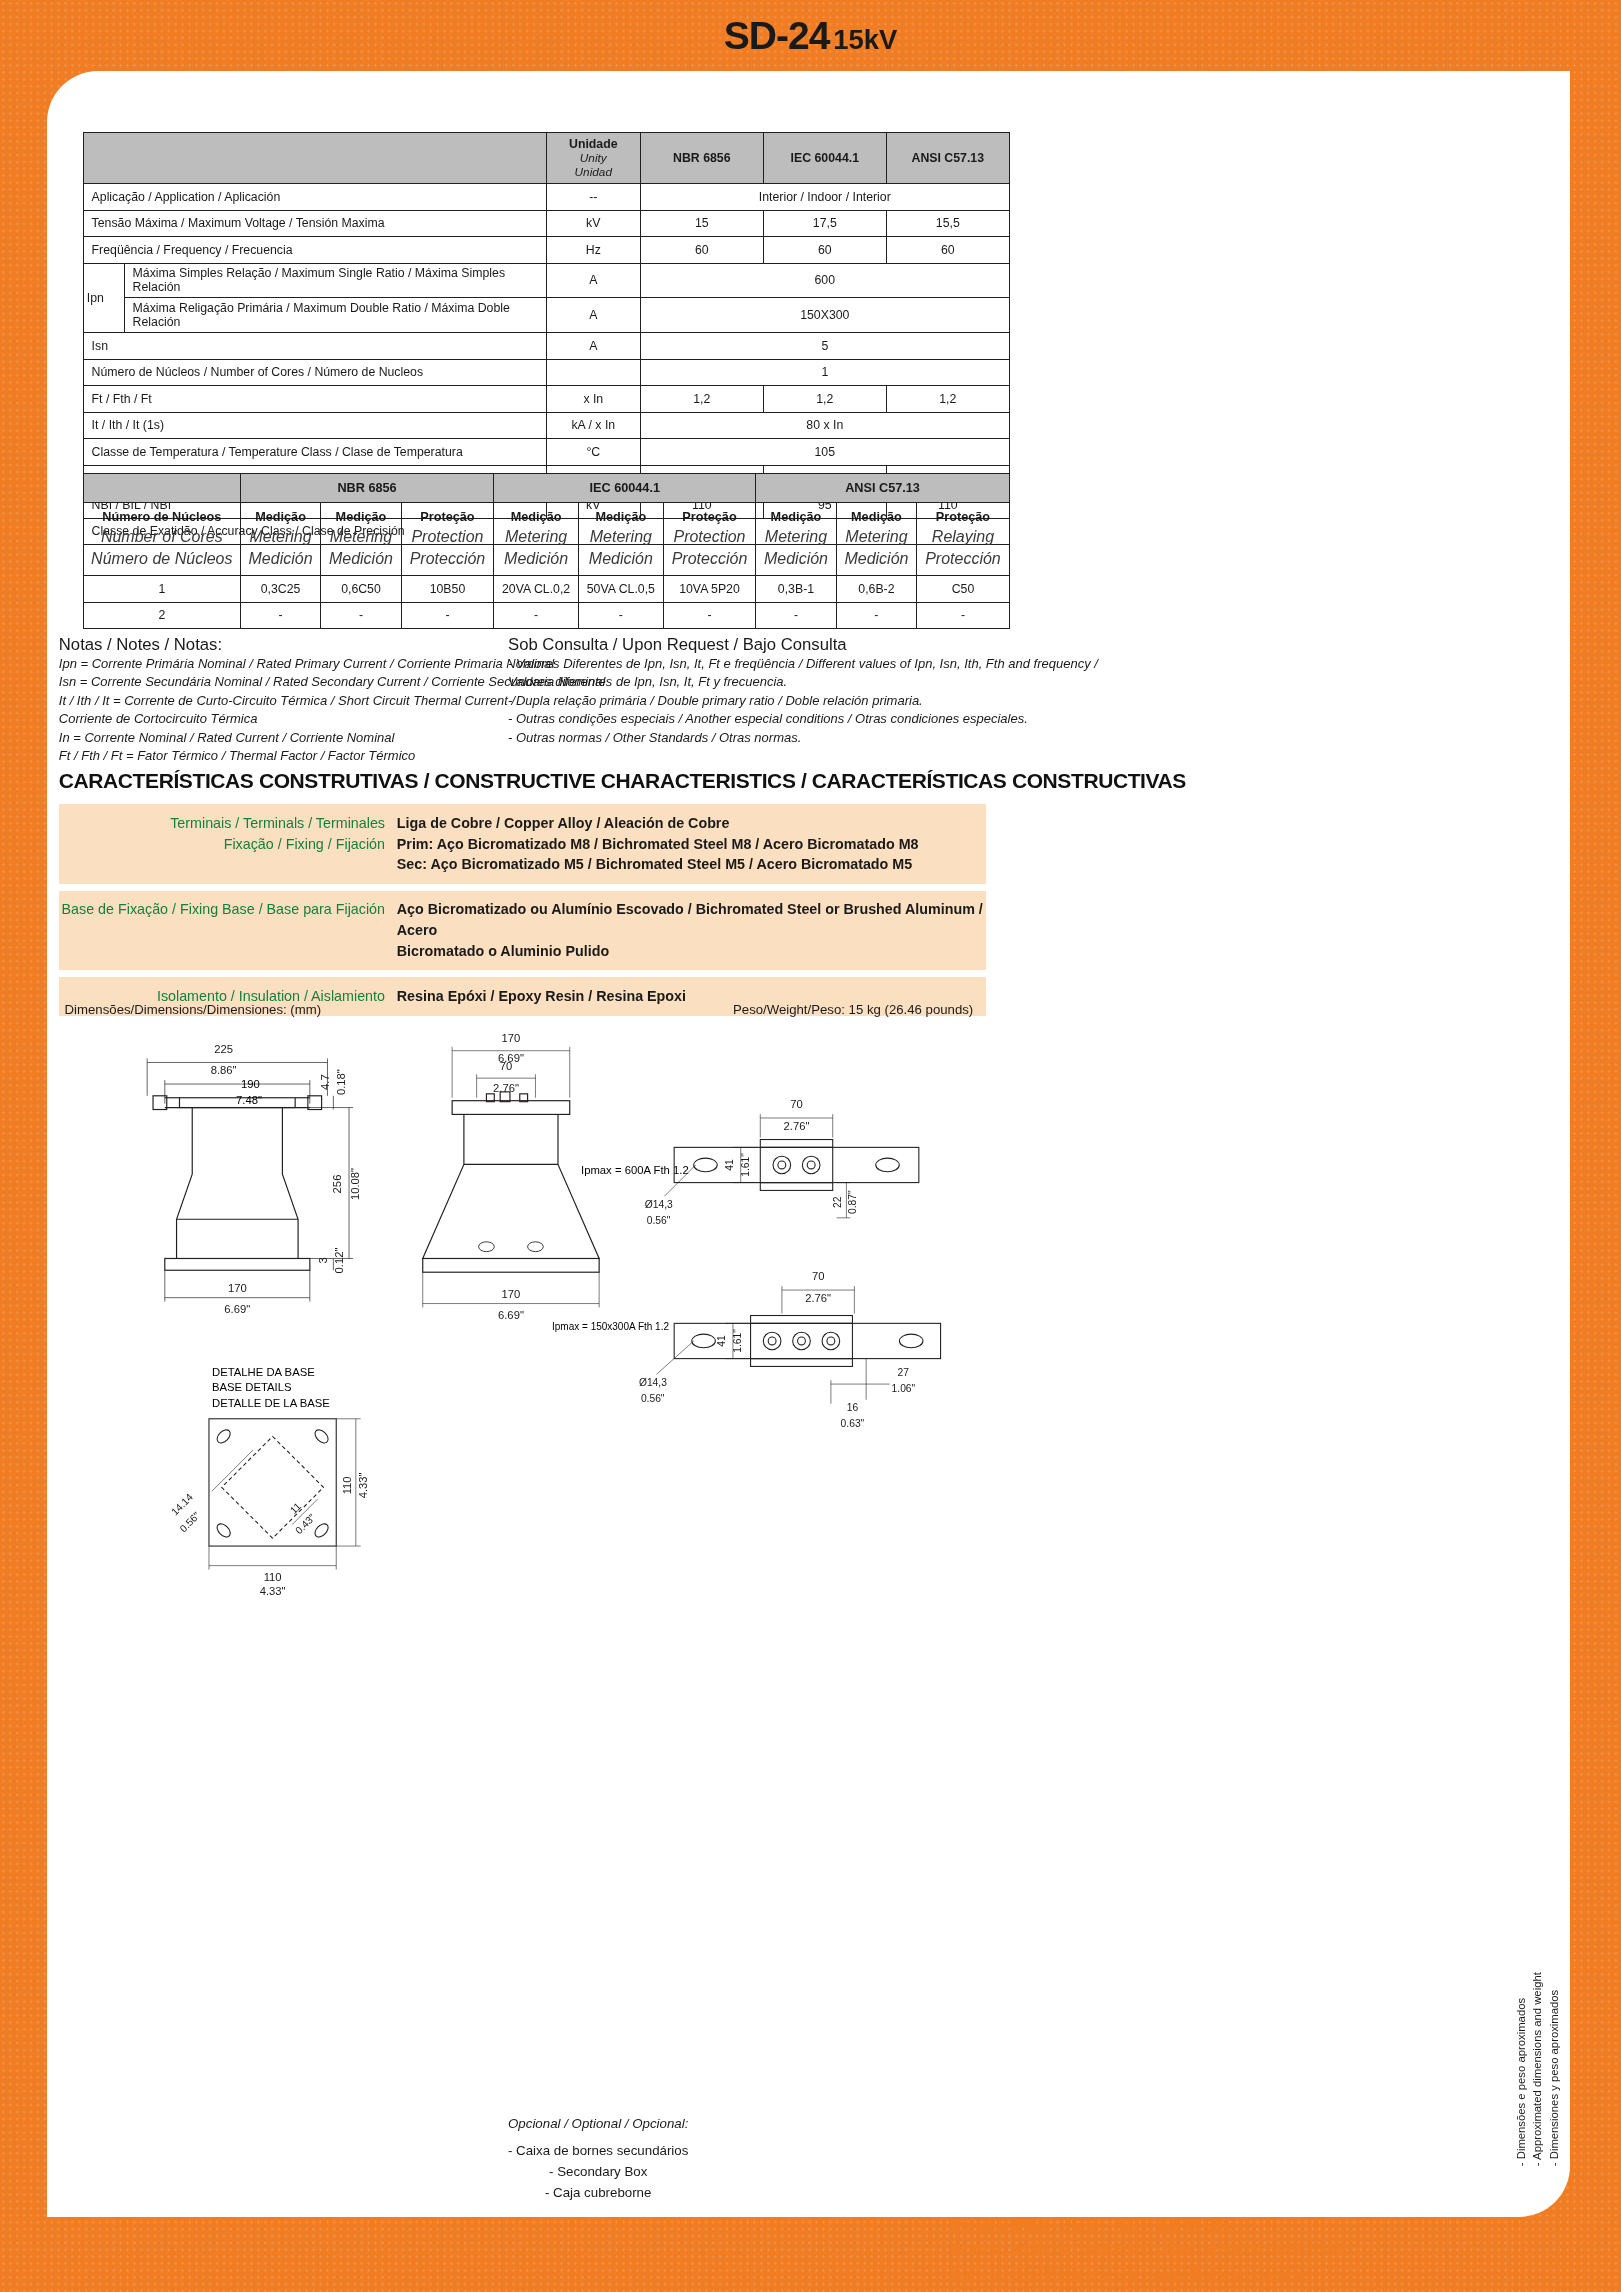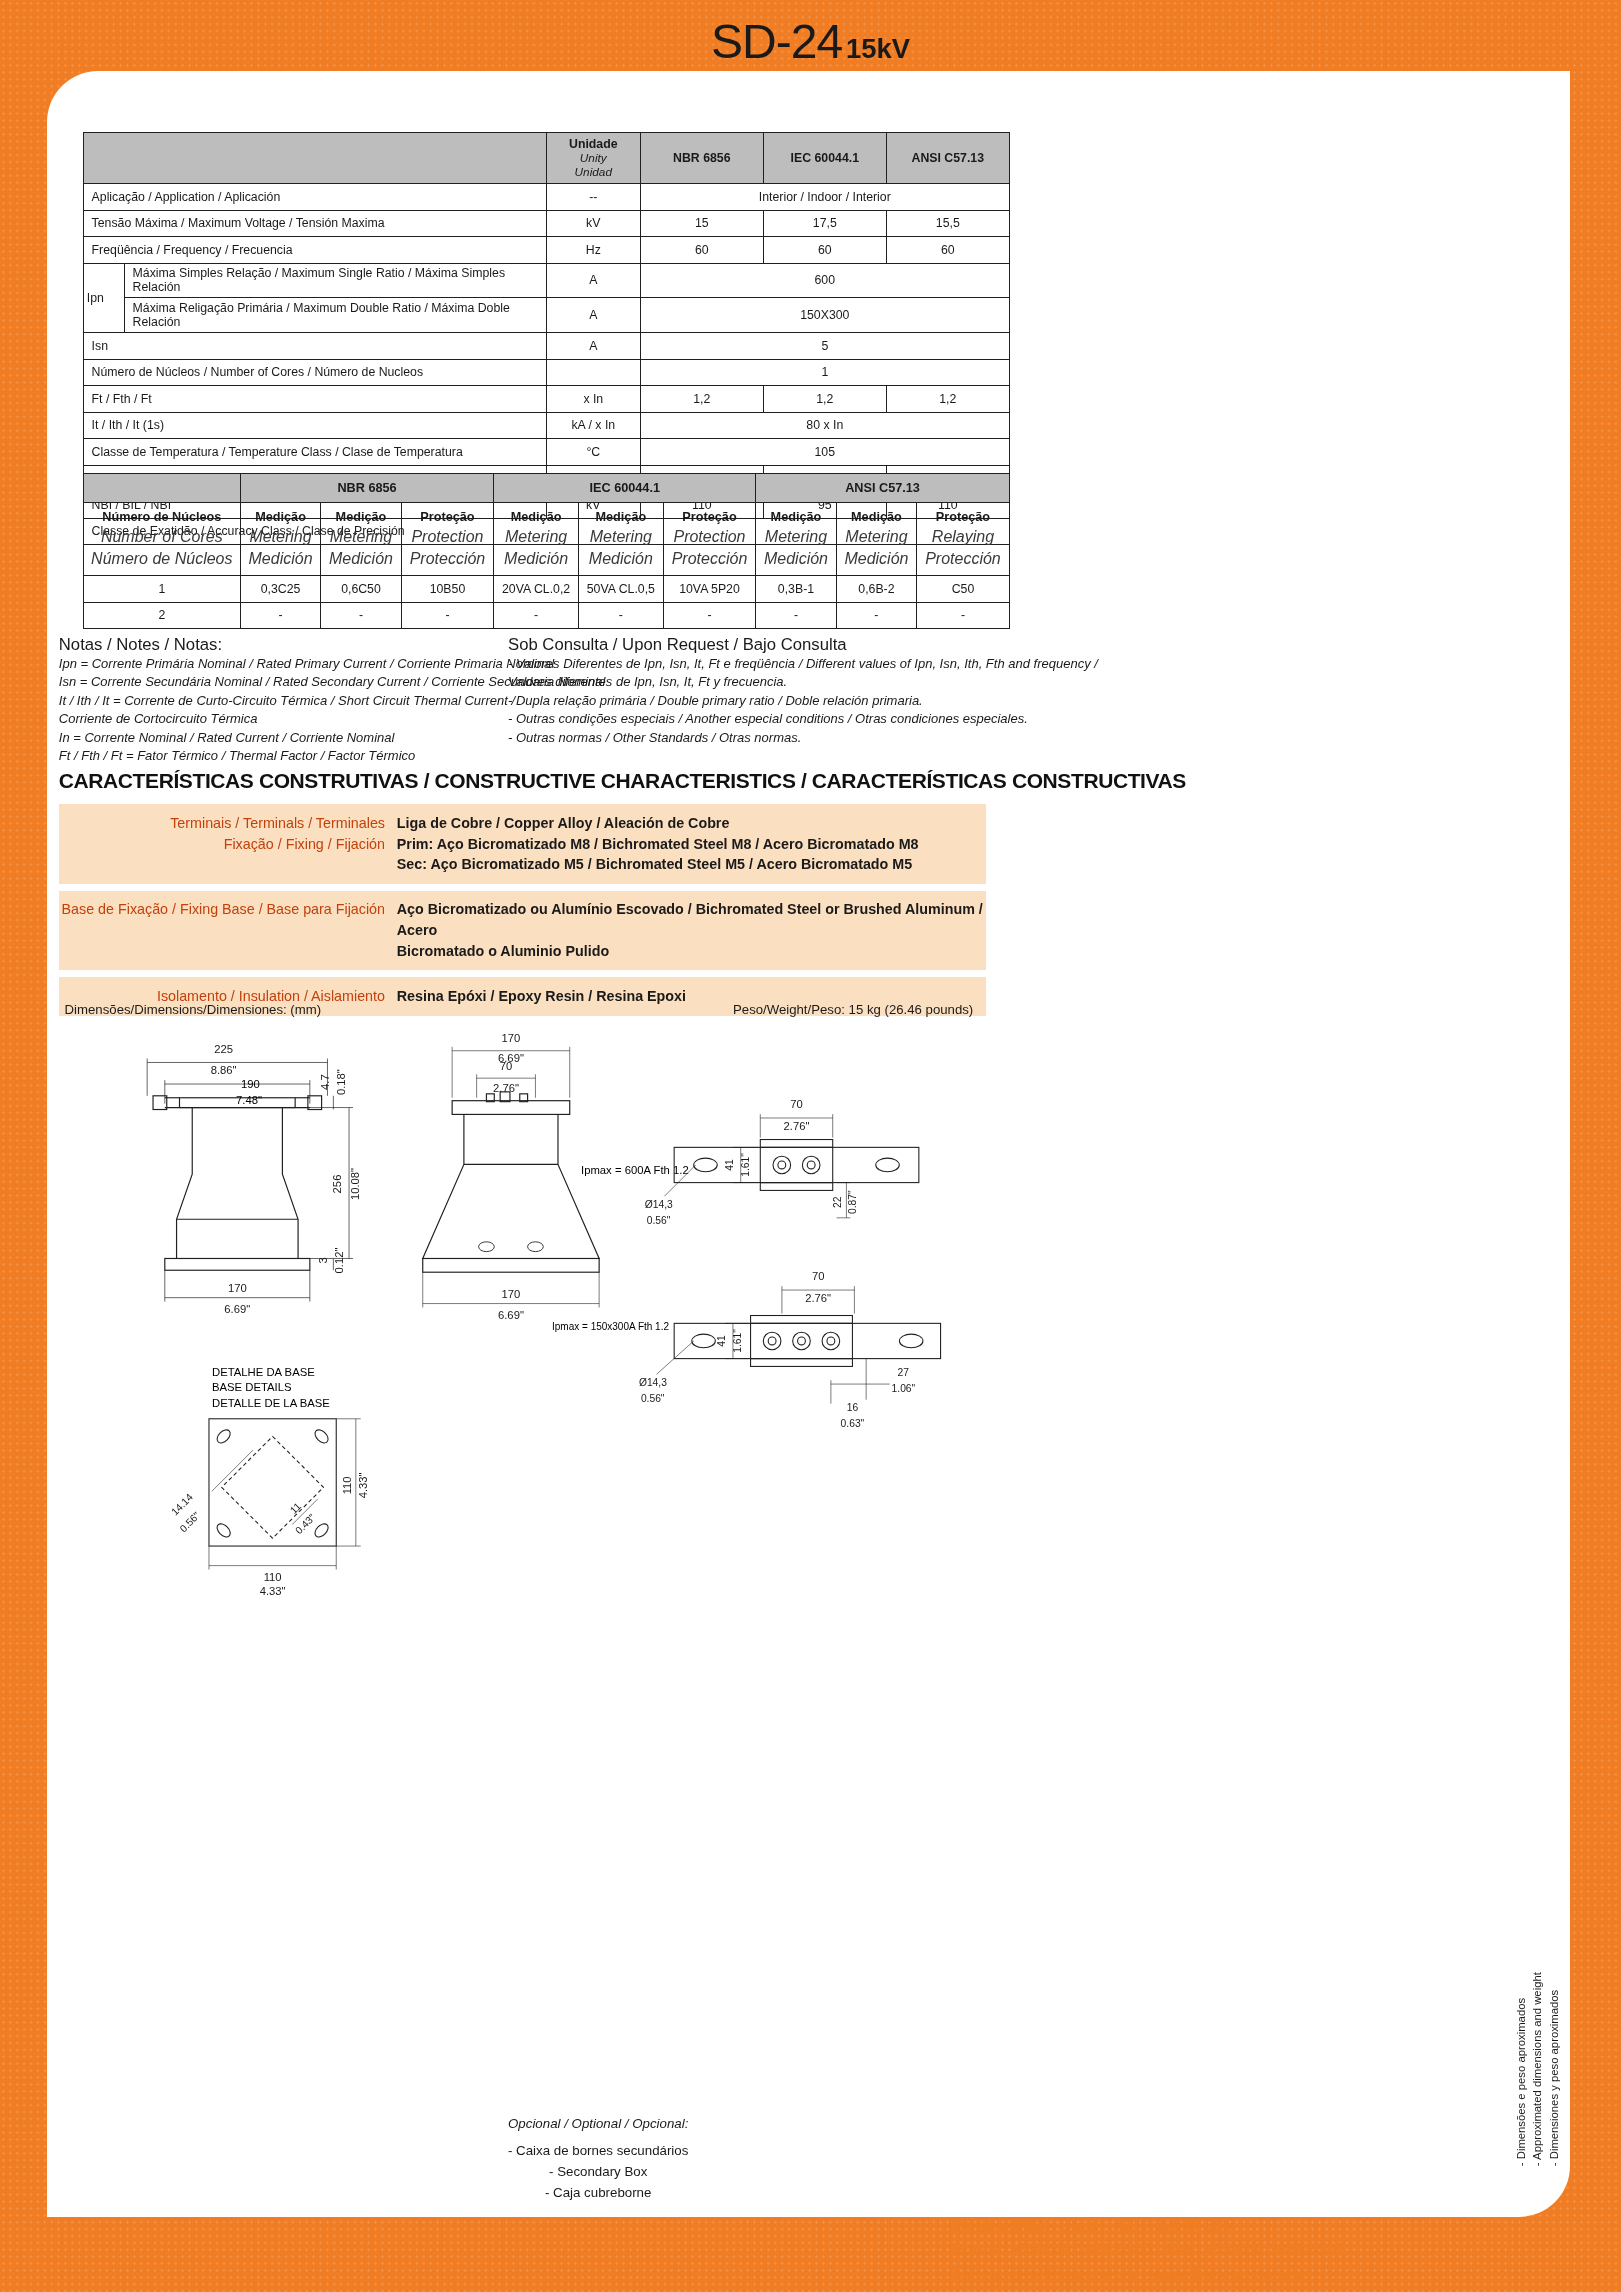--- a/index.html
+++ b/index.html
@@ -28,21 +28,21 @@
     border-top-left-radius: 51px;
     border-bottom-right-radius: 51px;
     z-index: 2;
   }
   
   #title-bar {
     position: absolute; left: 0; right: 0; top: 13.7px;
     text-align: center; z-index: 5;
   }
   #title-bar .model {
-    font-size: 48px; font-weight: normal; color: #1a1a1a;
+    font-size: 39px; font-weight: bold; color: #1a1a1a;
     letter-spacing: -1px;
   }
   #title-bar .kv {
     font-size: 27.4px; font-weight: bold; color: #1a1a1a;
     margin-left: 3.9px;
   }
   
   .section-title {
     font-size: 21px; font-weight: bold; color: #111;
     letter-spacing: -0.4px; white-space: nowrap;
@@ -67,21 +67,21 @@
   .a-tbl .grp { background:#bdbdbd; font-weight:bold; text-align:center; font-size:12.7px; height: 29px;}
   .a-tbl .sub { text-align:center; height: 73px; line-height: 1.35;}
   .a-tbl .sub b { font-weight: bold; font-size: 12.7px;}
   .a-tbl .sub i { font-style: italic; display:block; color:#3a3a3a; font-size:16px;}
   .a-tbl .dat { text-align:center; height: 26.5px;}
   
   .notes-h { font-size: 16.7px; color:#1a1a1a; }
   .notes-line { font-size: 13px; font-style: italic; color:#1a1a1a; line-height: 1.42; white-space: nowrap;}
   
   .cons-row { background: #fbdfc1; display:flex; align-items:flex-start; }
-  .cons-left { width: 338px; padding: 8.8px 11.8px 8.8px 0; text-align: right; font-size:14.3px; color:#c2410c; line-height:1.45;}
+  .cons-left { width: 338px; padding: 8.8px 11.8px 8.8px 0; text-align: right; font-size:14.3px; color:#15803d; line-height:1.45;}
   .cons-right { flex:1; padding: 8.8px 0 8.8px 0; font-size:14.3px; font-weight:bold; color:#1a1a1a; line-height:1.45;}
   .cons-gap { height: 6.9px; background:#fff; }
   
   .dim-cap { font-size: 13.2px; color:#1a1a1a;}
   .dimtxt { font-size: 11.5px; fill:#1a1a1a; font-family:"Liberation Sans", sans-serif;}
   .dimtxt-s { font-size: 10.5px; fill:#1a1a1a; font-family:"Liberation Sans", sans-serif;}
   
   #footer-opt { position:absolute; left: 461px; bottom: 13.7px; font-size:13.3px; color:#1a1a1a; line-height:1.55;text-align:center;}
   #footer-opt .oh { font-style: italic; margin-bottom:6.9px;}
   #footer-addr {

